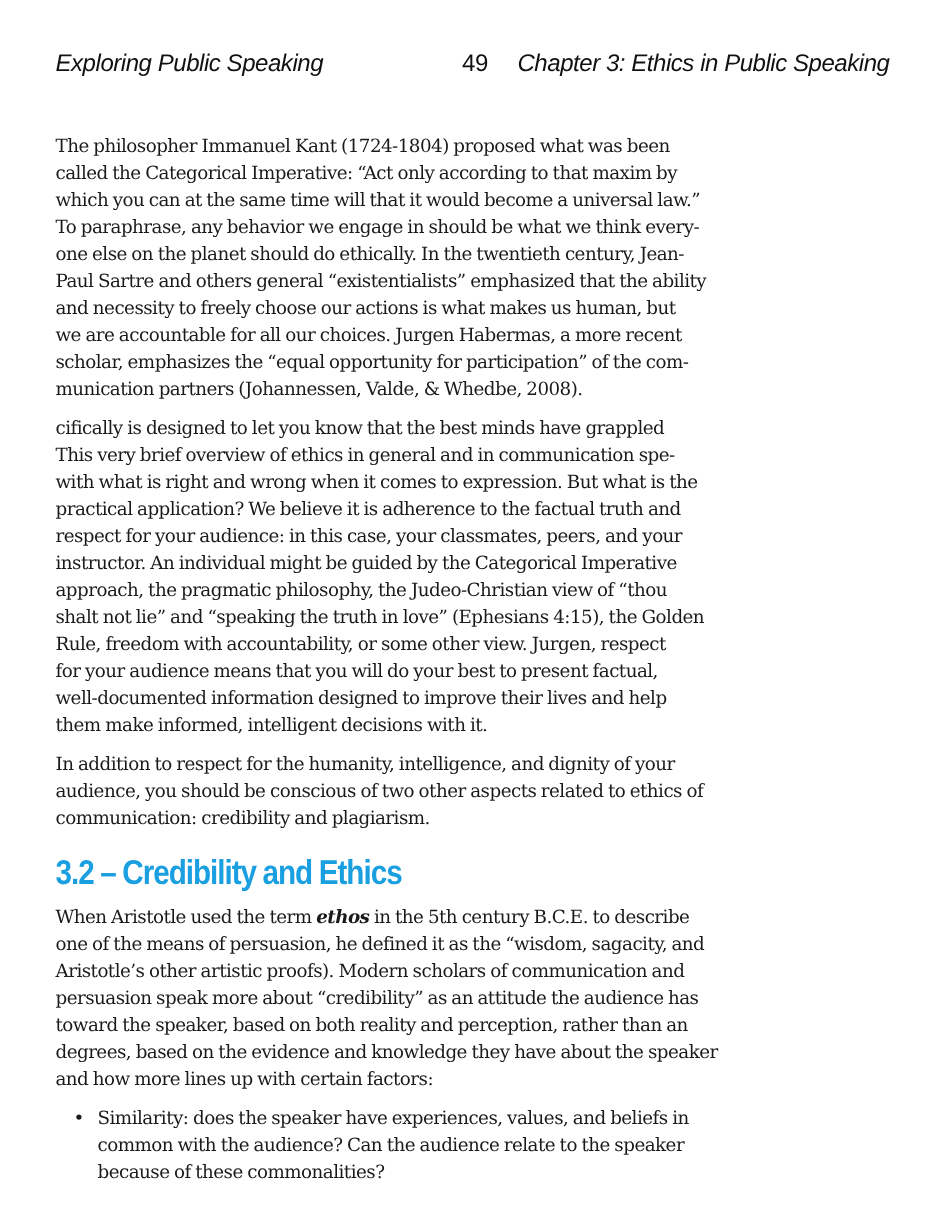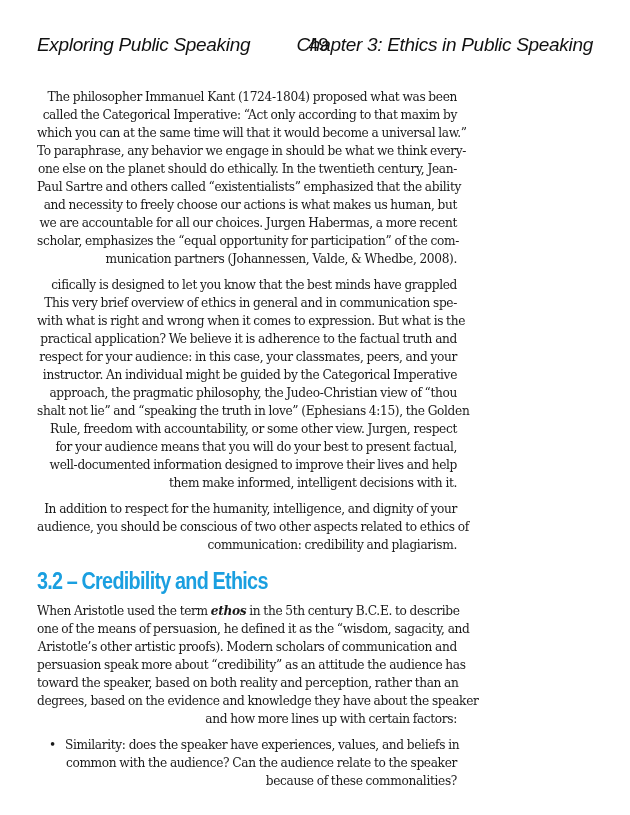--- a/index.html
+++ b/index.html
@@ -1,31 +1,31 @@
 <!DOCTYPE html>
 <html><head>
 <meta charset="utf-8">
 <style>
   html, body { margin: 0; padding: 0; background: #ffffff; }
   body { width: 630px; height: 815px; position: relative; overflow: hidden; }
   .page { position: absolute; left: 0; top: 0; width: 630px; height: 815px; background: #fff; }
   .running-head {
     position: absolute; top: 34px; left: 37px; right: 37px; height: 20px;
     font-family: "Liberation Sans", sans-serif; font-style: italic;
-    font-size: 19px; color: #111; letter-spacing: -0.3px;
+    font-size: 16px; color: #111; letter-spacing: -0.3px;
   }
   .running-head .left { position: absolute; left: 0; top: 0; }
   .running-head .center { position: absolute; left: 271px; top: 0; font-style: normal; }
   .running-head .right { position: absolute; right: 0; top: 0; }
   .body {
     position: absolute; left: 37px; top: 88px; width: 420px;
     font-family: "DejaVu Serif", serif; font-size: 12.2px; line-height: 18px;
     color: #1a1a1a; letter-spacing: -0.35px; word-spacing: -0.5px;
   }
-  .line { white-space: nowrap; height: 18px; text-align: right; }
+  .line { white-space: nowrap; height: 18px; }
   .para { margin-bottom: 8px; }
   h2.section-heading {
     margin: 12px 0 6px 0;
     font-family: "Liberation Sans", sans-serif; font-weight: bold;
     font-size: 23px; line-height: 30px; color: #1a9fe0; letter-spacing: -0.8px;
     transform: scaleX(0.86); transform-origin: left center; white-space: nowrap;
   }
   .bullets { margin: 8px 0 0 0; padding: 0; list-style: none; }
   .bullets li { position: relative; padding-left: 28px; }
   .bullets li .bullet { position: absolute; left: 12px; top: 0; }
@@ -43,21 +43,21 @@
   </div>
 
   <div class="body">
 
     <div class="para">
       <div class="line">The philosopher Immanuel Kant (1724-1804) proposed what was been</div>
       <div class="line">called the Categorical Imperative: “Act only according to that maxim by</div>
       <div class="line">which you can at the same time will that it would become a universal law.”</div>
       <div class="line">To paraphrase, any behavior we engage in should be what we think every-</div>
       <div class="line">one else on the planet should do ethically. In the twentieth century, Jean-</div>
-      <div class="line">Paul Sartre and others called “existentialists” emphasized that the ability</div>
+      <div class="line">Paul Sartre and others general “existentialists” emphasized that the ability</div>
       <div class="line">and necessity to freely choose our actions is what makes us human, but</div>
       <div class="line">we are accountable for all our choices. Jurgen Habermas, a more recent</div>
       <div class="line">scholar, emphasizes the “equal opportunity for participation” of the com-</div>
       <div class="line">munication partners (Johannessen, Valde, &amp; Whedbe, 2008).</div>
     </div>
 
     <div class="para">
       <div class="line">cifically is designed to let you know that the best minds have grappled</div>
       <div class="line">This very brief overview of ethics in general and in communication spe-</div>
       <div class="line">with what is right and wrong when it comes to expression. But what is the</div>

